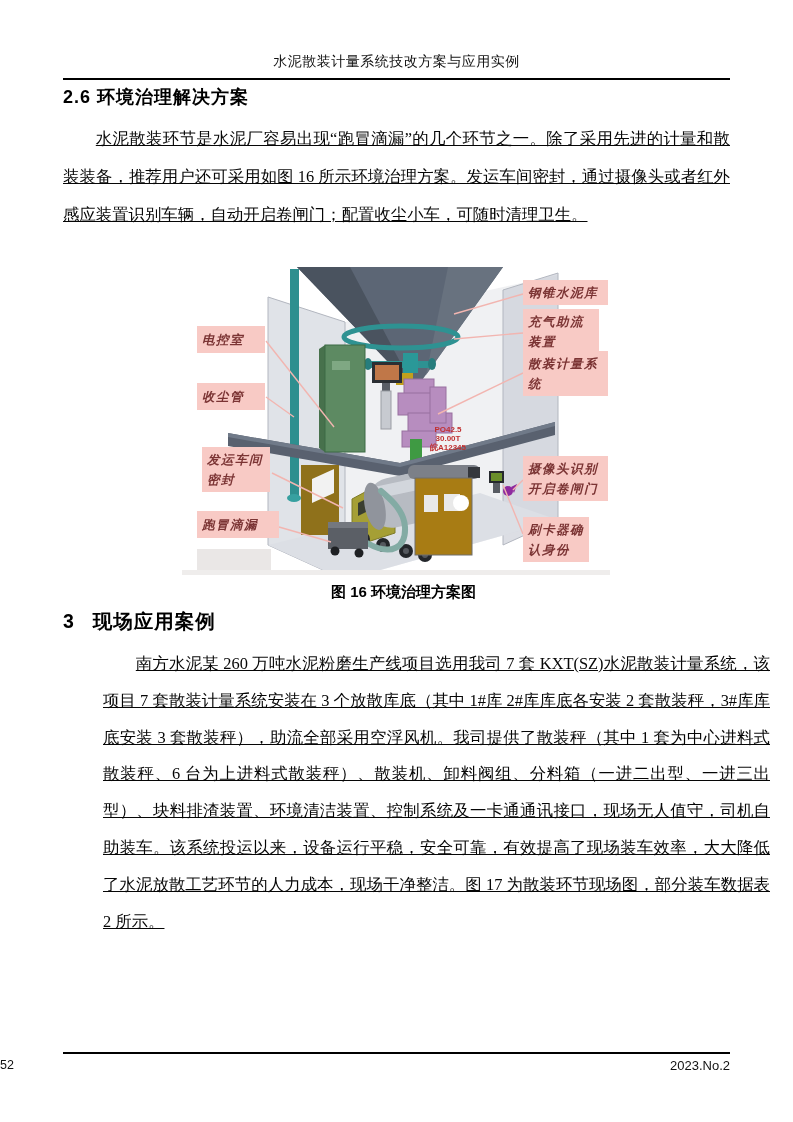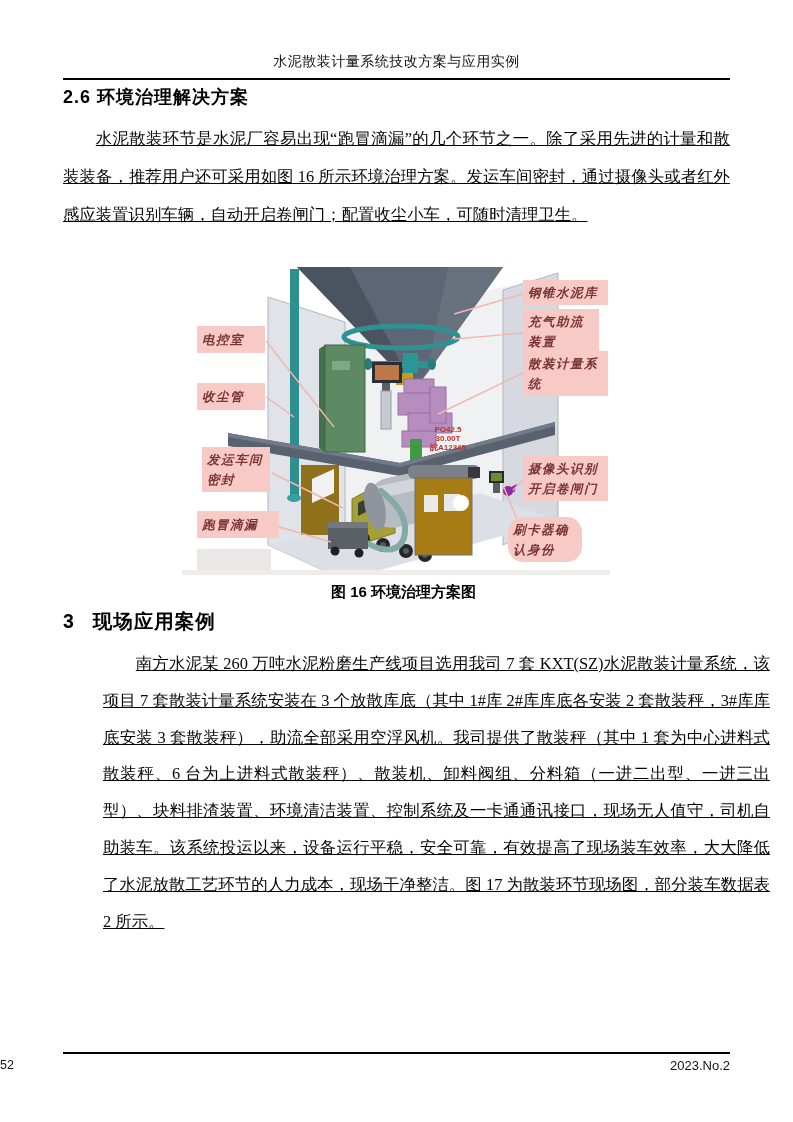--- a/index.html
+++ b/index.html
@@ -210,21 +210,21 @@
     <div class="fig-label" style="left:20px;top:180px;width:68px;height:45px;">发运车间
 密封</div>
     <div class="fig-label" style="left:15px;top:244px;width:82px;height:27px;">跑冒滴漏</div>
     <div class="fig-label" style="left:341px;top:13px;width:85px;height:25px;">钢锥水泥库</div>
     <div class="fig-label" style="left:341px;top:42px;width:76px;height:45px;">充气助流
 装置</div>
     <div class="fig-label" style="left:341px;top:189px;width:85px;height:45px;">摄像头识别
 开启卷闸门</div>
     <div class="fig-label" style="left:341px;top:84px;width:85px;height:45px;">散装计量系
 统</div>
-    <div class="fig-label" style="left:326px;top:250px;width:74px;height:45px;border-radius:15px;">刷卡器确
+    <div class="fig-label" style="left:341px;top:250px;width:66px;height:45px;">刷卡器确
 认身份</div>
   </div>
 
   <div class="caption">图 16 环境治理方案图</div>
 
   <div class="h-sec3">
     <span class="num">3</span><span>现场应用案例</span>
   </div>
 
   <p class="body-para para2">南方水泥某 260 万吨水泥粉磨生产线项目选用我司 7 套 KXT(SZ)水泥散装计量系统，该项目 7 套散装计量系统安装在 3 个放散库底（其中 1#库 2#库库底各安装 2 套散装秤，3#库库底安装 3 套散装秤），助流全部采用空浮风机。我司提供了散装秤（其中 1 套为中心进料式散装秤、6 台为上进料式散装秤）、散装机、卸料阀组、分料箱（一进二出型、一进三出型）、块料排渣装置、环境清洁装置、控制系统及一卡通通讯接口，现场无人值守，司机自助装车。该系统投运以来，设备运行平稳，安全可靠，有效提高了现场装车效率，大大降低了水泥放散工艺环节的人力成本，现场干净整洁。图 17 为散装环节现场图，部分装车数据表 2 所示。</p>

